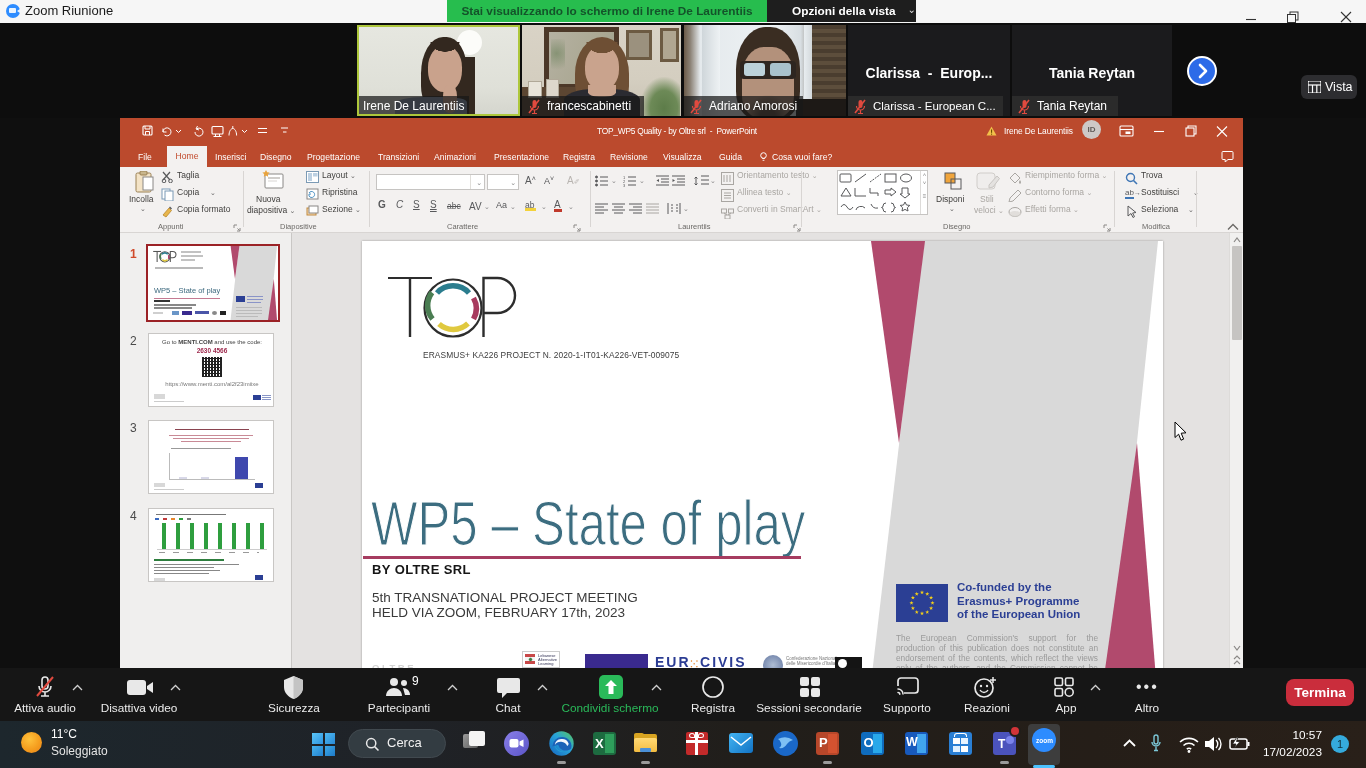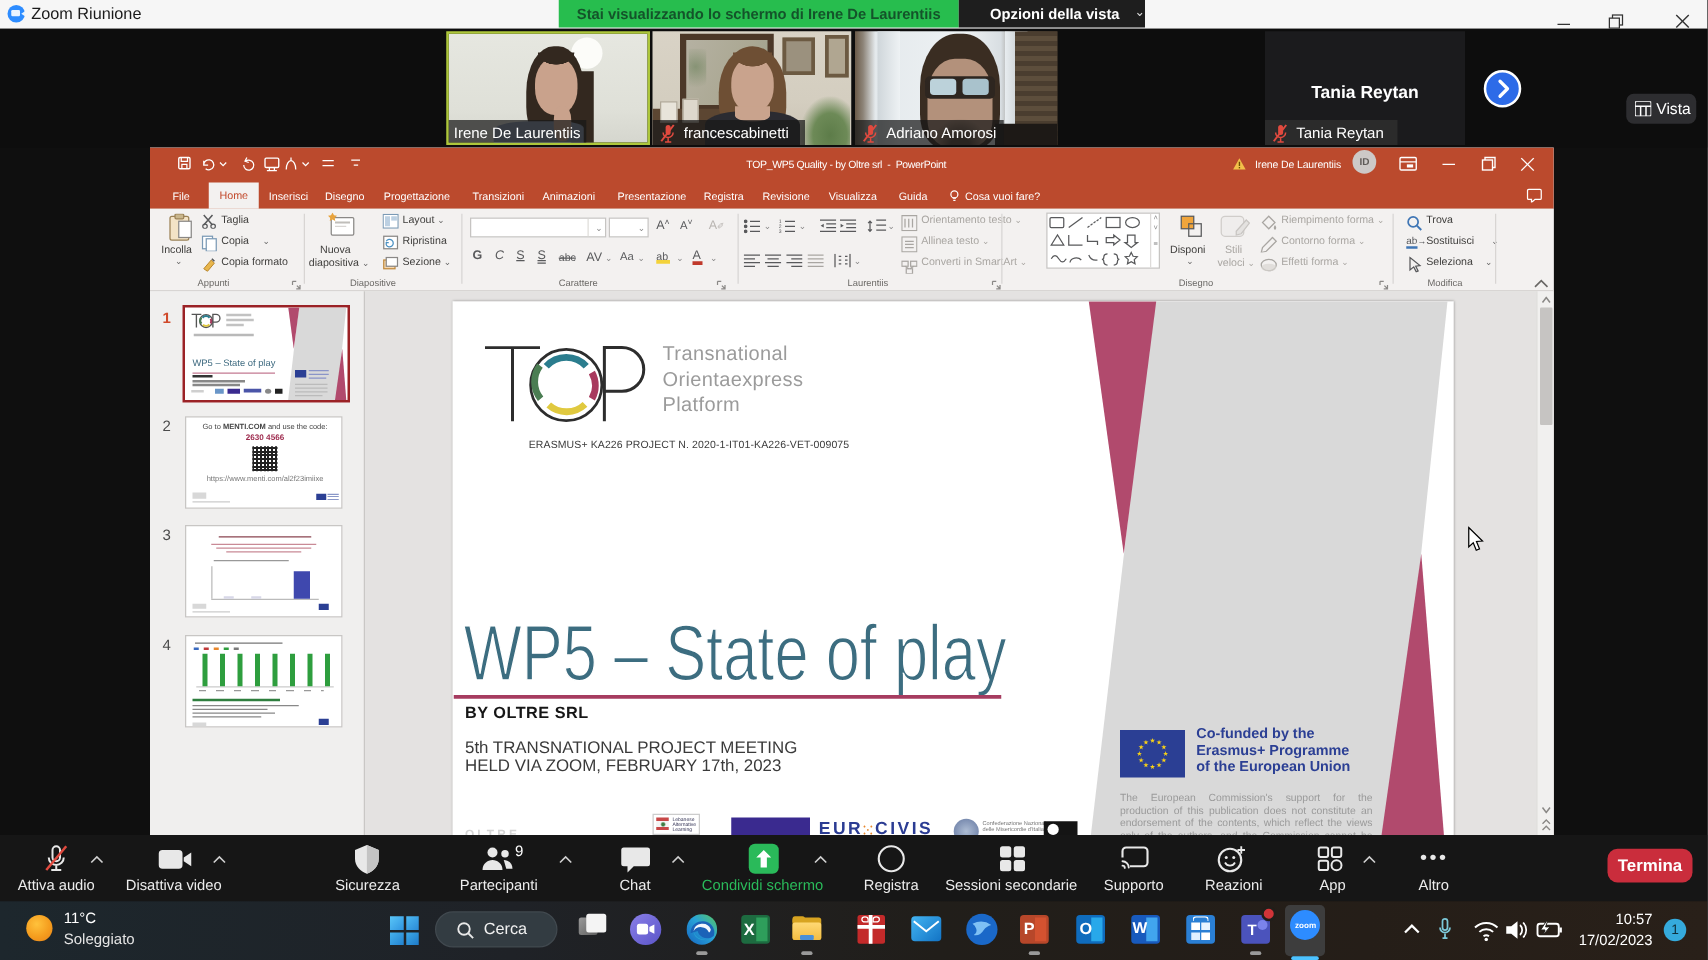--- a/index.html
+++ b/index.html
@@ -78,20 +78,28 @@
       <div class="abs" style="left:86px;top:38px;width:21px;height:13px;background:#a9c2cc;border-radius:3px;"></div>
       <div class="abs" style="left:62px;top:70px;width:44px;height:22px;background:radial-gradient(ellipse at 50% 100%,rgba(70,56,44,.8) 25%,transparent 72%);"></div>
       <div class="abs" style="left:112px;top:74px;width:50px;height:17px;background:#1d1916;"></div>
       <div class="lbl" style="width:119px;align-items:center;"><span class="micoff"><svg width="13" height="16" viewBox="0 0 13 16">
               <path d="M4.5 3 a2 2 0 0 1 4 0 v4 a2 2 0 0 1 -4 0z" fill="#e04a3f"></path>
               <path d="M2.5 7 a4 4 0 0 0 8 0 M6.5 11 v3 M4 14.5 h5" stroke="#e04a3f" stroke-width="1.2" fill="none"></path>
               <line x1="1" y1="14" x2="11" y2="1" stroke="#e04a3f" stroke-width="1.6"></line>
             </svg></span>Adriano Amorosi</div>
     </div>
 
+    <div class="abs" style="left:848px;top:2px;width:162px;height:91px;overflow:hidden;background:#1b1b1d;">
+      <div class="abs" style="left:0;top:40px;width:162px;text-align:center;color:#fff;font-size:14px;font-weight:bold;">Clarissa&nbsp; -&nbsp; Europ...</div>
+      <div class="lbl" style="width:155px;font-size:11.5px;background:rgba(46,46,46,.85);"><span class="micoff"><svg width="13" height="16" viewBox="0 0 13 16">
+              <path d="M4.5 3 a2 2 0 0 1 4 0 v4 a2 2 0 0 1 -4 0z" fill="#e04a3f"></path>
+              <path d="M2.5 7 a4 4 0 0 0 8 0 M6.5 11 v3 M4 14.5 h5" stroke="#e04a3f" stroke-width="1.2" fill="none"></path>
+              <line x1="1" y1="14" x2="11" y2="1" stroke="#e04a3f" stroke-width="1.6"></line>
+            </svg></span>Clarissa - European C...</div>
+    </div>
 
     <div class="abs" style="left:1012px;top:2px;width:160px;height:91px;overflow:hidden;background:#1b1b1d;">
       <div class="abs" style="left:0;top:40px;width:160px;text-align:center;color:#fff;font-size:14px;font-weight:bold;">Tania Reytan</div>
       <div class="lbl" style="width:106px;background:rgba(46,46,46,.85);"><span class="micoff"><svg width="13" height="16" viewBox="0 0 13 16">
               <path d="M4.5 3 a2 2 0 0 1 4 0 v4 a2 2 0 0 1 -4 0z" fill="#e04a3f"></path>
               <path d="M2.5 7 a4 4 0 0 0 8 0 M6.5 11 v3 M4 14.5 h5" stroke="#e04a3f" stroke-width="1.2" fill="none"></path>
               <line x1="1" y1="14" x2="11" y2="1" stroke="#e04a3f" stroke-width="1.6"></line>
             </svg></span>Tania Reytan</div>
     </div>
 
@@ -587,21 +595,20 @@
             <circle cx="66" cy="37" r="28.5" stroke-width="2.2"></circle>
             <path d="M96.5 66 V7 h14 a17.5 17.5 0 0 1 0 35 h-14" stroke-width="2.4"></path>
           </g>
           <g fill="none" stroke-width="5.5">
             <path d="M50 22 A21.5 21.5 0 0 1 82 22" stroke="#2b7d8e"></path>
             <path d="M86.5 27 A21.5 21.5 0 0 1 86.5 48" stroke="#a83a5e"></path>
             <path d="M81 52.5 A21.5 21.5 0 0 1 52 53" stroke="#e0c93f"></path>
             <path d="M45.5 48 A21.5 21.5 0 0 1 45 21.5" stroke="#4a7d52"></path>
           </g>
         </svg>
-        <div class="abs" style="left:168px;top:33px;font-size:16px;color:#9b9b9b;line-height:20.5px;letter-spacing:.3px;">Transnational<br>Orientaexpress<br>Platform</div>
         <div class="abs" style="left:33px;top:109px;font-size:8.4px;letter-spacing:.1px;color:#3c3c3c;padding-left:28px;">ERASMUS+ KA226 PROJECT N. 2020-1-IT01-KA226-VET-009075</div>
 
         <div class="abs" id="bigtitle" style="left:9px;top:246px;font-size:63px;color:#3c6d80;white-space:nowrap;transform-origin:0 0;transform:scaleX(0.78);letter-spacing:0px;-webkit-text-stroke:1.2px #fff;">WP5 – State of play</div>
         <div class="abs" style="left:1px;top:315px;width:438px;height:2.5px;background:#a63c60;"></div>
         <div class="abs" style="left:10px;top:321px;font-size:13px;font-weight:bold;letter-spacing:.4px;color:#161616;">BY OLTRE SRL</div>
         <div class="abs" style="left:10px;top:350px;font-size:13.5px;color:#3a3a3a;line-height:14.5px;">5th TRANSNATIONAL PROJECT MEETING<br>HELD VIA ZOOM, FEBRUARY 17th, 2023</div>
 
         <div class="abs" style="left:534px;top:343px;width:52px;height:38px;background:#2b3f94;">
           <svg width="52" height="38" viewBox="0 0 52 38">
               <polygon points="26.00,6.30 26.49,7.82 28.09,7.82 26.80,8.76 27.29,10.28 26.00,9.34 24.71,10.28 25.20,8.76 23.91,7.82 25.51,7.82" fill="#f7d117"></polygon>

